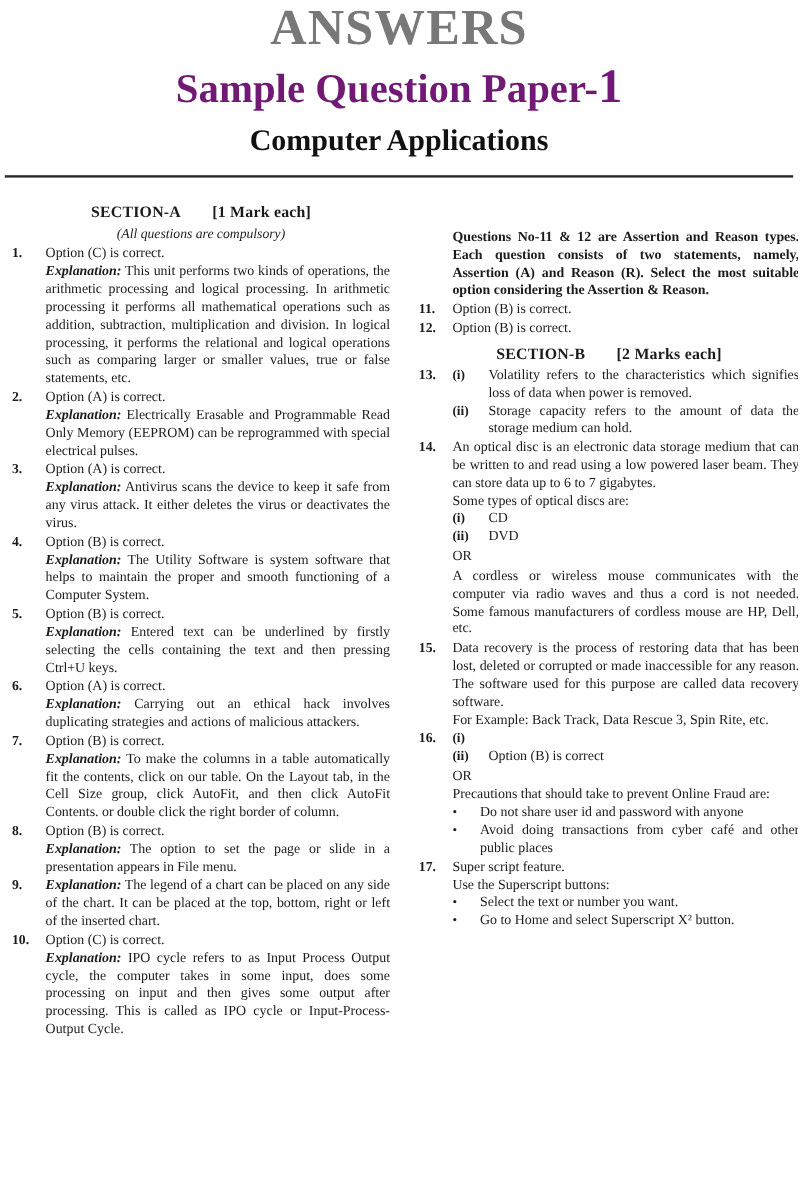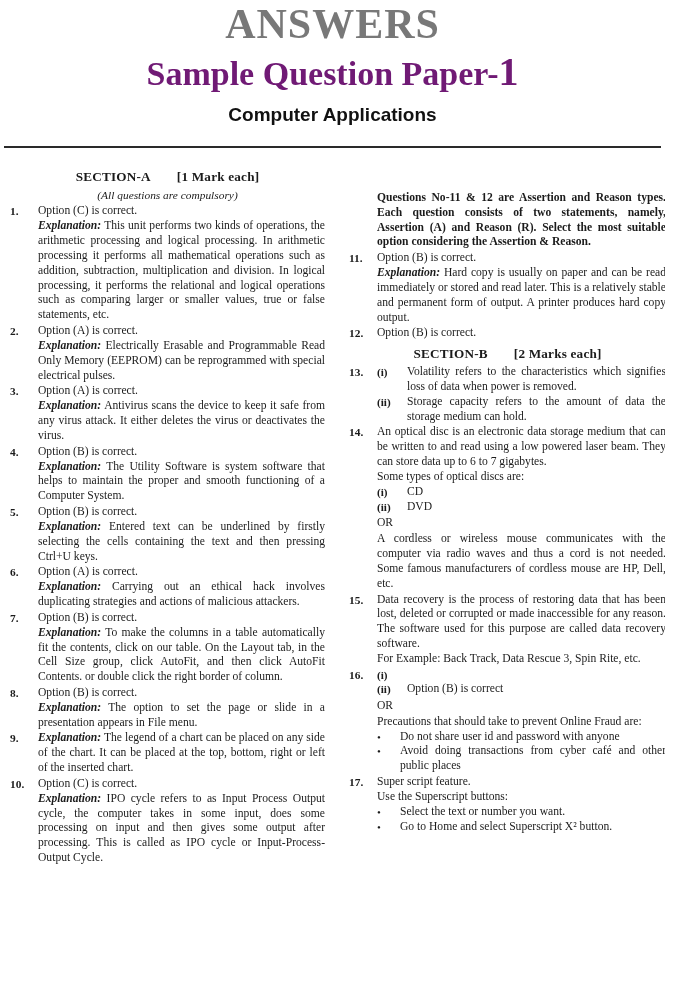--- a/index.html
+++ b/index.html
@@ -36,23 +36,23 @@
     font-size: 34px;
     color: #701a75;
     line-height: 1.12;
     margin: 4px 0 0 0;
     white-space: nowrap;
   }
   .hdr-title .big1 {
     font-size: 40px;
   }
   .hdr-sub {
-    font-family: Liberation Sans, sans-serif;
-    font-weight: bold;
-    font-size: 19px;
+    font-family: Liberation Serif, serif;
+    font-weight: bold;
+    font-size: 25px;
     color: #111111;
     margin: 9px 0 0 0;
   }
   .rule {
     position: absolute;
     left: 4px;
     right: 4px;
     top: 146px;
     border-top: 2px solid #2a2a2a;
   }
@@ -266,21 +266,20 @@
         <div class="qnum"></div>
         <div class="qbody">
           <p class="para" style="font-weight:bold;margin-top:21px;">Questions No-11 &amp; 12 are Assertion and Reason types. Each question consists of two statements, namely, Assertion (A) and Reason (R). Select the most suitable option considering the Assertion &amp; Reason.</p>
         </div>
       </div>
 
       <div class="qrow">
         <div class="qnum">11.</div>
         <div class="qbody">
           <p class="para nojust">Option (B) is correct.</p>
-          <p class="para"><span class="expl">Explanation:</span> <span>Hard copy is usually on paper and can be read immediately or stored and read later. This is a relatively stable and permanent form of output. A printer produces hard copy output.</span></p>
         </div>
       </div>
 
       <div class="qrow">
         <div class="qnum">12.</div>
         <div class="qbody">
           <p class="para nojust">Option (B) is correct.</p>
         </div>
       </div>
 

